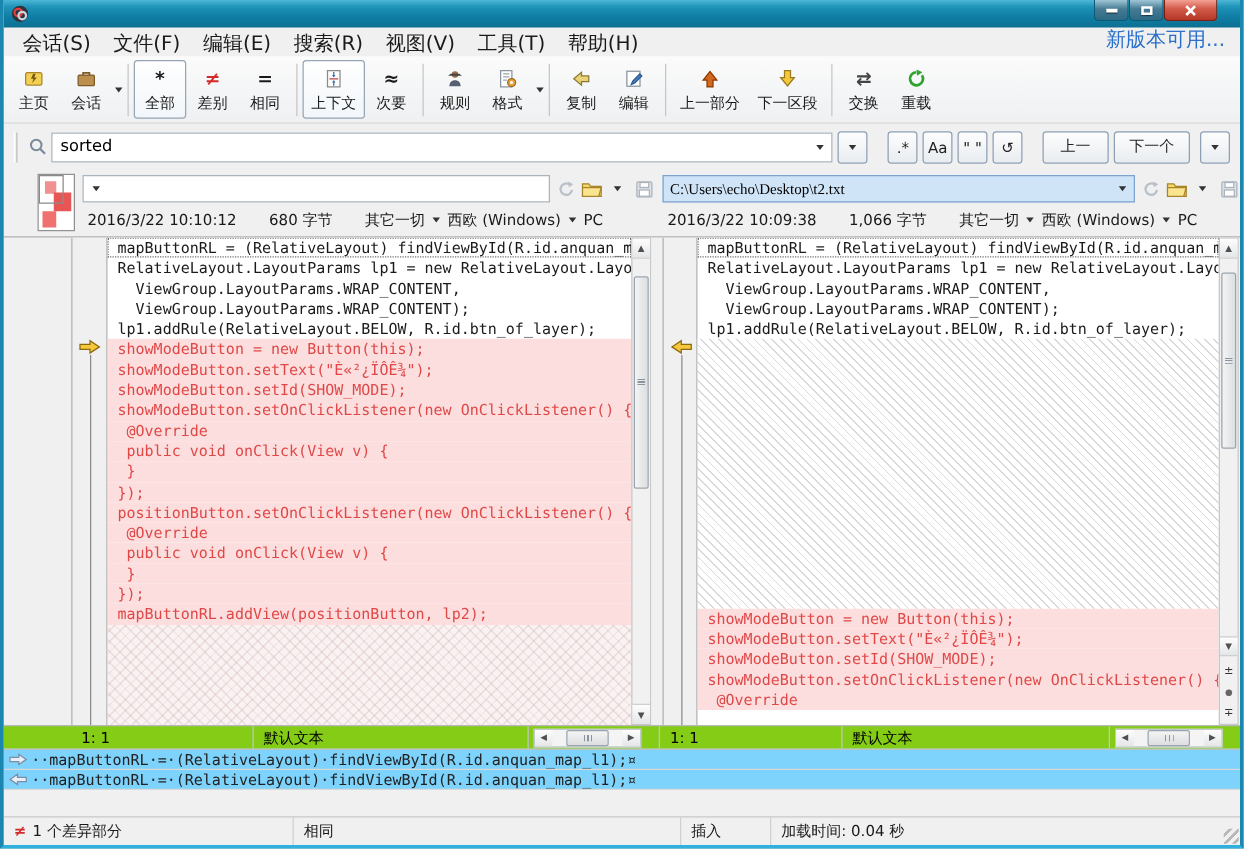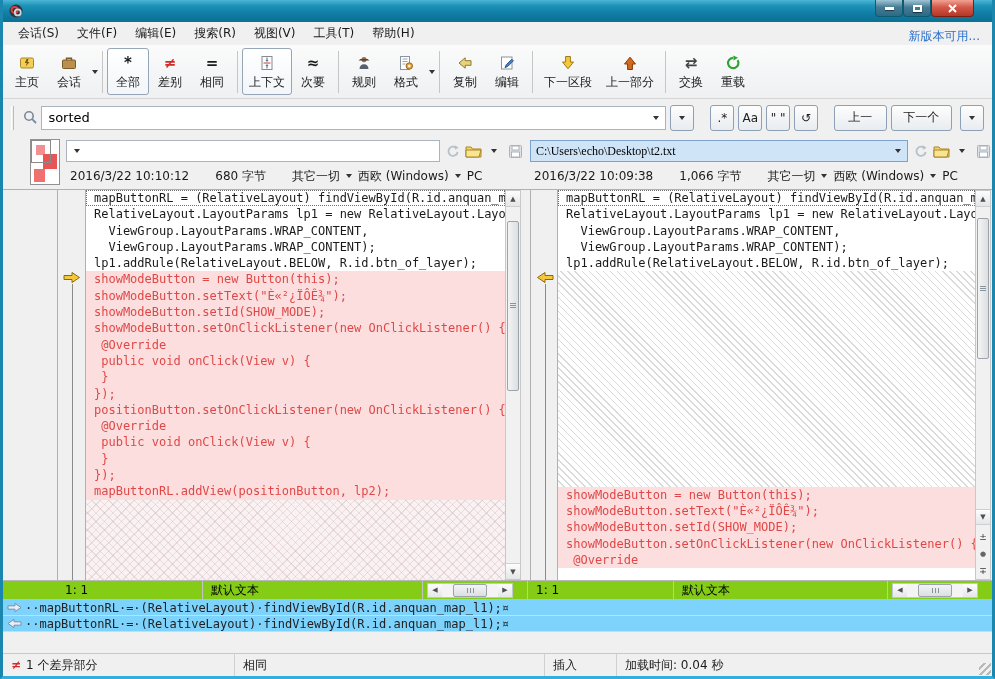--- a/index.html
+++ b/index.html
@@ -13,21 +13,21 @@
   .titlebar .ttl { text-shadow:0 1px 2px rgba(0,0,0,.6); white-space:nowrap; }
   .winbtns { position:absolute; right:18px; top:0; display:flex; }
   .wbtn { width:28px; height:17px; display:flex; align-items:center; justify-content:center;
     border:1px solid #0c5a74; border-top:none; border-radius:0 0 4px 4px;
     background:linear-gradient(#9fc6d6, #467b93 45%, #2c6a85); }
   .wbtn.close { width:43px; background:linear-gradient(#f2a294, #d25848 45%, #b43828); border-color:#7c1f12; }
   .glyph-min { width:9px; height:3px; background:#fff; box-shadow:0 1px 1px rgba(0,0,0,.5); }
   .glyph-max { width:9px; height:7px; border:2px solid #fff; box-shadow:0 1px 1px rgba(0,0,0,.5); }
 
   
-  .menubar { height:23px; background:#f0f0f0; display:flex; align-items:flex-end; font-size:12px; padding:0 6px; }
+  .menubar { height:23px; background:#f0f0f0; display:flex; align-items:flex-start; font-size:16px; padding:0 6px; }
   .menu-item { padding:3px 9px; color:#1a1a1a; }
   .update-link { margin-left:auto; color:#2a6fc9; padding-right:6px; }
 
   
   .toolbar { height:54px; background:linear-gradient(#fbfbfb,#eef0f2); display:flex; align-items:center; padding:2px 3px; border-bottom:1px solid #d5d5d5; }
   .tbtn { display:flex; flex-direction:column; align-items:center; justify-content:center; min-width:42px; height:47px;
     font-size:12px; color:#1a1a1a; gap:2px; border:1px solid transparent; border-radius:3px; padding:1px 6px 0; white-space:nowrap; }
   .tbtn.selected { border-color:#96a6b6; background:linear-gradient(#ffffff,#f2f6fa); }
   .ticon { height:18px; display:flex; align-items:center; justify-content:center; font-size:15px; font-weight:bold; }
   .ticon.red { color:#d42a2a; }
@@ -249,32 +249,32 @@
             <rect x="2.5" y="2" width="10.5" height="12" fill="#fff" stroke="#8a94a0"></rect>
             <path d="M12.8 4.2 7.2 9.8 6 12.6l2.8-1.2 5.6-5.6z" fill="#4a7fc0" stroke="#2a5a90"></path>
           </svg>
         </span>
       <span>编辑</span>
     </div>
     <div class="tsep"></div>
     <div class="tbtn">
       <span class="ticon">
           <svg width="16" height="16">
+            <path d="M5.6 14.5h4.8V9h3.1L8 2.2 2.5 9h3.1z" fill="#d2691e" stroke="#8a3a00"></path>
+          </svg>
+        </span>
+      <span>上一部分</span>
+    </div>
+    <div class="tbtn">
+      <span class="ticon">
+          <svg width="16" height="16">
             <path d="M5.6 1.5h4.8V7h3.1L8 13.8 2.5 7h3.1z" fill="#f5c83c" stroke="#9a7a1a"></path>
           </svg>
         </span>
       <span>下一区段</span>
-    </div>
-    <div class="tbtn">
-      <span class="ticon">
-          <svg width="16" height="16">
-            <path d="M5.6 14.5h4.8V9h3.1L8 2.2 2.5 9h3.1z" fill="#d2691e" stroke="#8a3a00"></path>
-          </svg>
-        </span>
-      <span>上一部分</span>
     </div>
     <div class="tsep"></div>
     <div class="tbtn">
       <span class="ticon" style="color:#444;">⇄</span>
       <span>交换</span>
     </div>
     <div class="tbtn">
       <span class="ticon">
           <svg width="16" height="16">
             <path d="M12.6 5.2A5.2 5.2 0 1 1 8 2.8" fill="none" stroke="#2fa32f" stroke-width="2.2"></path>

